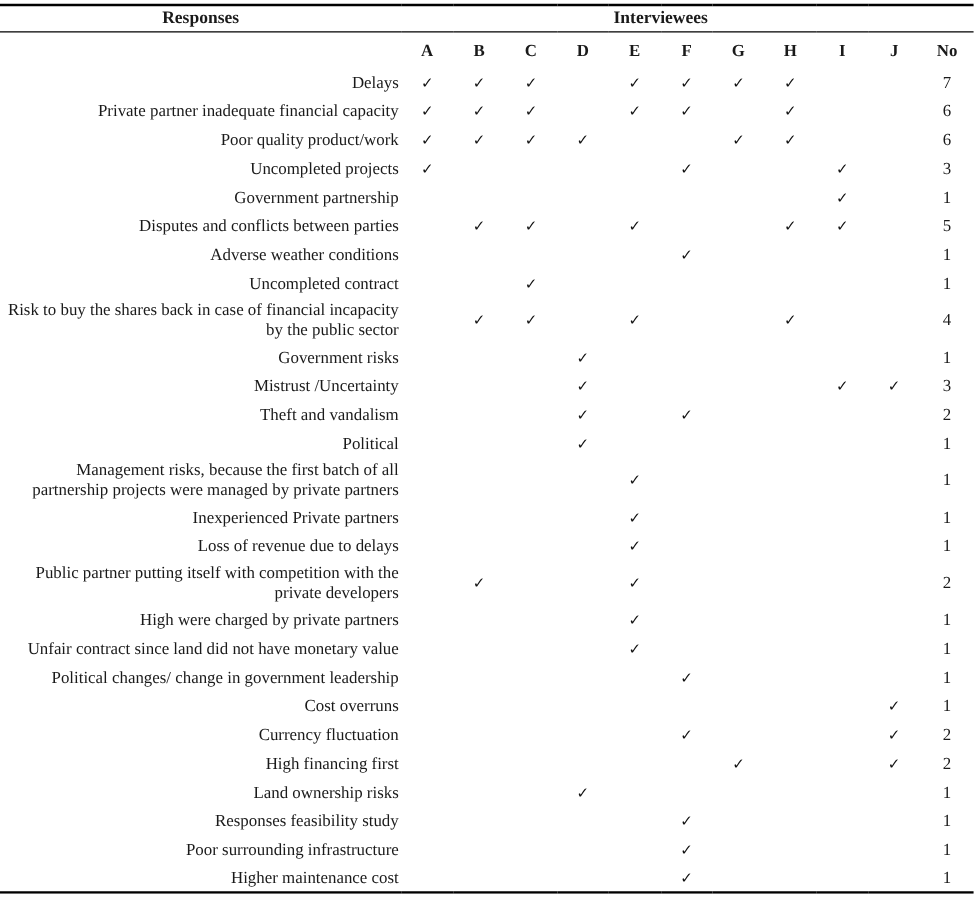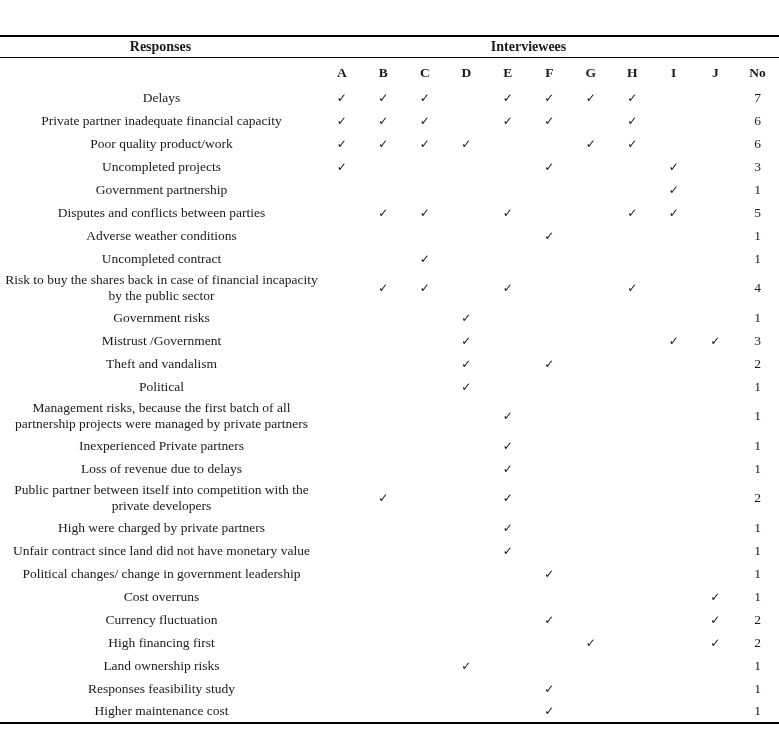--- a/index.html
+++ b/index.html
@@ -14,21 +14,20 @@
     width: 779px;
     padding-top: 3px;
     box-sizing: border-box;
   }
   table.resp-table {
     width: 779px;
     table-layout: fixed;
     border-collapse: collapse;
     border-top: 2px solid #000000;
     border-bottom: 2px solid #000000;
-    margin-top: 32px;
   }
   thead tr.group-header th {
     font-weight: bold;
     font-size: 14px;
     height: 20px;
     text-align: center;
     vertical-align: middle;
     border-bottom: 1px solid #000000;
     padding: 0;
   }
@@ -40,21 +39,21 @@
     vertical-align: middle;
     padding: 2px 0 0 0;
   }
   tbody tr { height: 23px; }
   tbody td {
     font-size: 13.5px;
     vertical-align: middle;
     padding: 0;
   }
   td.response {
-    text-align: center;
+    text-align: right;
     padding: 2px 2px 2px 4px;
     line-height: 16px;
   }
   td.check, td.count { text-align: center; }
   td.check {
     font-family: "DejaVu Sans", sans-serif;
     font-size: 12px;
     color: #111111;
   }
 </style>
@@ -233,21 +232,21 @@
           <td class="check">✓</td>
           <td class="check"></td>
           <td class="check"></td>
           <td class="check"></td>
           <td class="check"></td>
           <td class="check"></td>
           <td class="check"></td>
           <td class="count">1</td>
         </tr>
         <tr>
-          <td class="response">Mistrust /Government</td>
+          <td class="response">Mistrust /Uncertainty</td>
           <td class="check"></td>
           <td class="check"></td>
           <td class="check"></td>
           <td class="check">✓</td>
           <td class="check"></td>
           <td class="check"></td>
           <td class="check"></td>
           <td class="check"></td>
           <td class="check">✓</td>
           <td class="check">✓</td>
@@ -317,21 +316,21 @@
           <td class="check"></td>
           <td class="check">✓</td>
           <td class="check"></td>
           <td class="check"></td>
           <td class="check"></td>
           <td class="check"></td>
           <td class="check"></td>
           <td class="count">1</td>
         </tr>
         <tr>
-          <td class="response">Public partner between itself into competition with the private developers</td>
+          <td class="response">Public partner putting itself with competition with the private developers</td>
           <td class="check"></td>
           <td class="check">✓</td>
           <td class="check"></td>
           <td class="check"></td>
           <td class="check">✓</td>
           <td class="check"></td>
           <td class="check"></td>
           <td class="check"></td>
           <td class="check"></td>
           <td class="check"></td>
@@ -430,20 +429,34 @@
           <td class="check"></td>
           <td class="check"></td>
           <td class="check"></td>
           <td class="check"></td>
           <td class="check"></td>
           <td class="check"></td>
           <td class="count">1</td>
         </tr>
         <tr>
           <td class="response">Responses feasibility study</td>
+          <td class="check"></td>
+          <td class="check"></td>
+          <td class="check"></td>
+          <td class="check"></td>
+          <td class="check"></td>
+          <td class="check">✓</td>
+          <td class="check"></td>
+          <td class="check"></td>
+          <td class="check"></td>
+          <td class="check"></td>
+          <td class="count">1</td>
+        </tr>
+        <tr>
+          <td class="response">Poor surrounding infrastructure</td>
           <td class="check"></td>
           <td class="check"></td>
           <td class="check"></td>
           <td class="check"></td>
           <td class="check"></td>
           <td class="check">✓</td>
           <td class="check"></td>
           <td class="check"></td>
           <td class="check"></td>
           <td class="check"></td>

